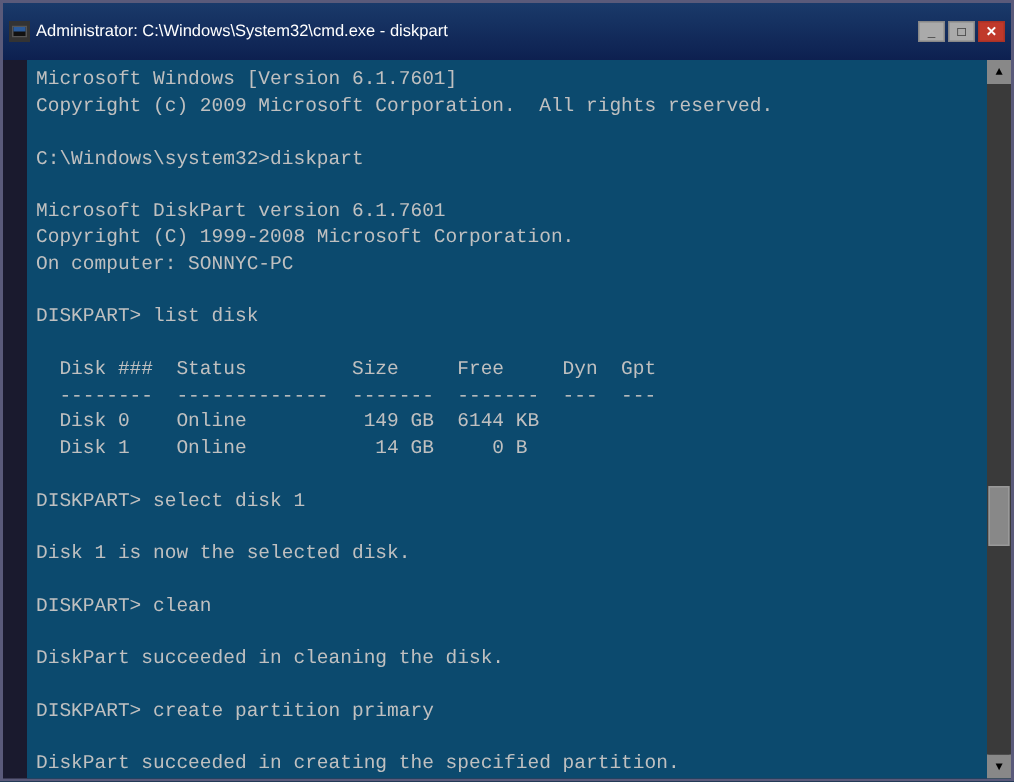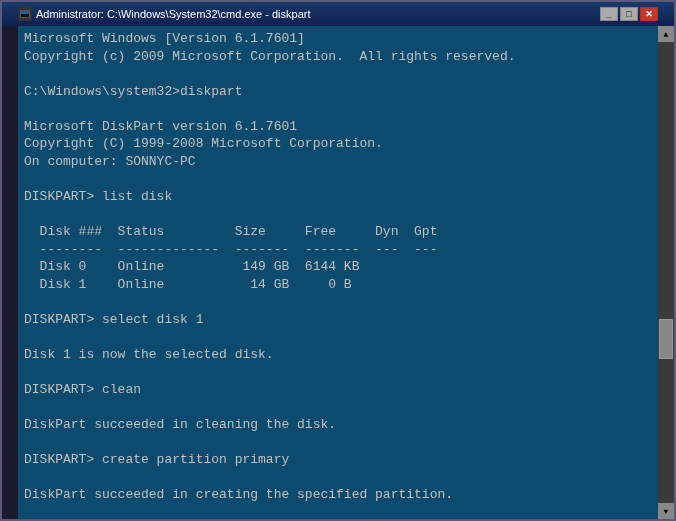--- a/index.html
+++ b/index.html
@@ -15,25 +15,25 @@
     .window {
       width: 676px;
       height: 521px;
       display: flex;
       flex-direction: column;
       border: 2px solid #5a5a7a;
     }
 
     .title-bar {
       background: linear-gradient(to bottom, #1a3a6a, #0d2050);
-      height: 24px;
+      height: 38px;
       display: flex;
       align-items: center;
       justify-content: space-between;
-      padding: 0 16px;
+      padding: 0 4px;
       flex-shrink: 0;
     }
 
     .title-bar-left {
       display: flex;
       align-items: center;
       gap: 4px;
     }
 
     .title-bar-icon {

